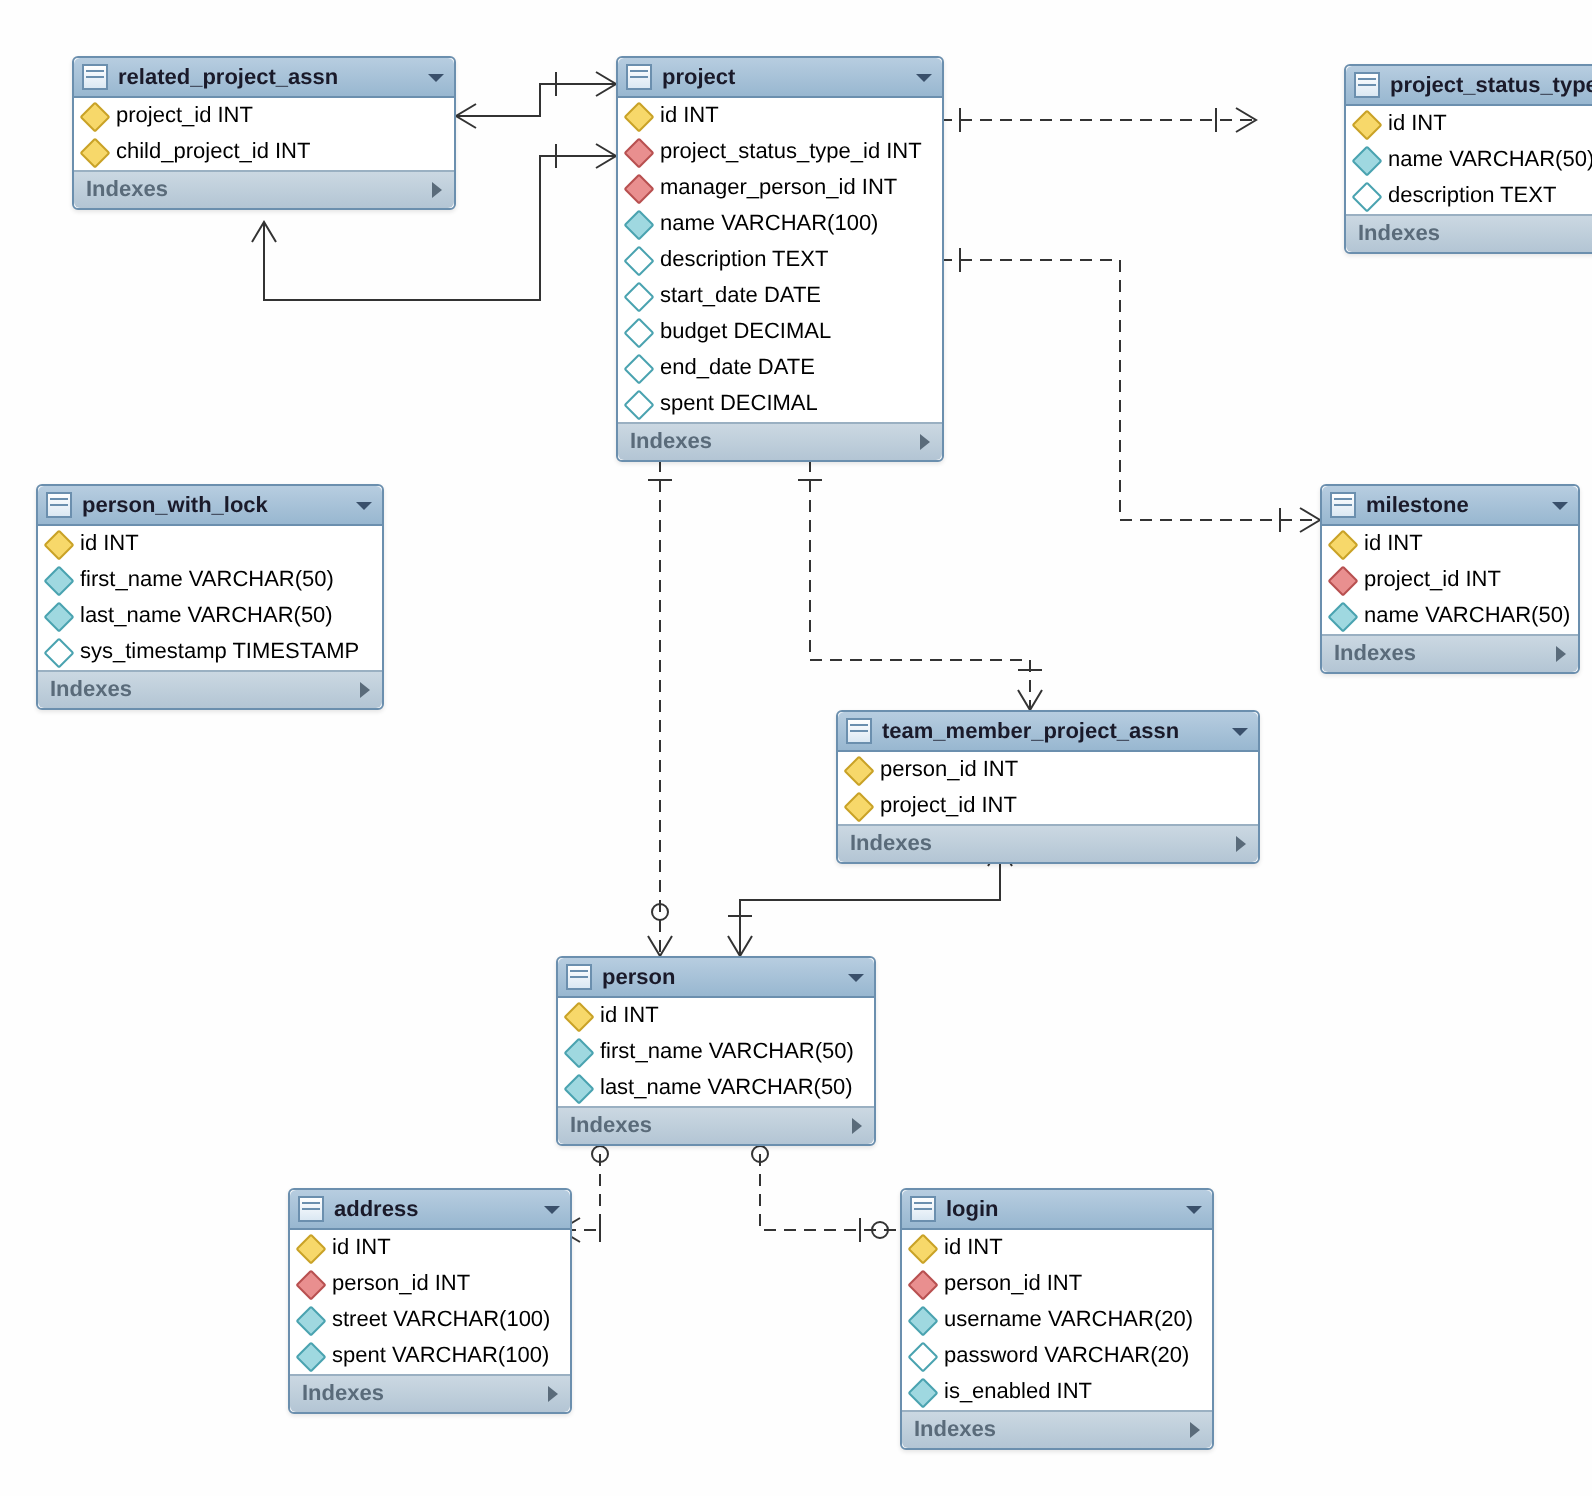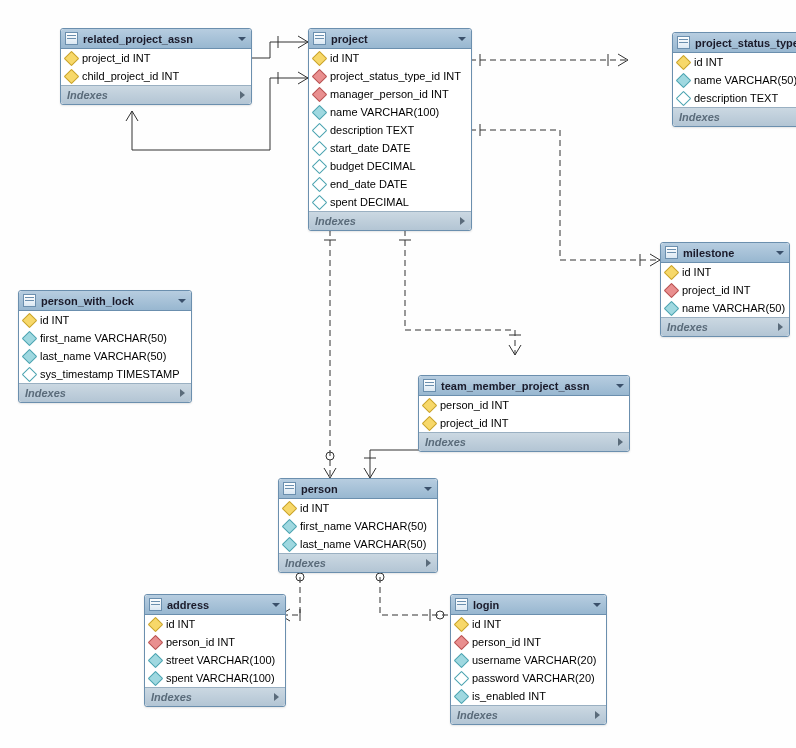--- a/index.html
+++ b/index.html
@@ -75,21 +75,20 @@
   .cicon.attr-open { background: #fff; border: 1px solid #4aa3b0; border-radius:1px; }
   .indexes-row {
     background: linear-gradient(#cbd8e2,#b3c5d4);
     border-top: 1px solid #9ab0c2;
     padding: 3px 6px;
     display: flex;
     align-items: center;
     font-weight: bold;
     color: #5a6b7a;
     border-radius: 0 0 3px 3px;
-    font-style: italic;
   }
   .indexes-row .arrow {
     margin-left: auto;
     width: 0; height: 0;
     border-top: 4px solid transparent;
     border-bottom: 4px solid transparent;
     border-left: 5px solid #5a6b7a;
   }
   svg.connectors {
     position: absolute;
@@ -145,21 +144,21 @@
     <path d="M 290 609 L 280 615 L 290 621"></path>
     <line x1="300" y1="609" x2="300" y2="621"></line>
 
     <path d="M 380 567 L 380 615 L 450 615" stroke-dasharray="6,4"></path>
     <circle cx="380" cy="577" r="4"></circle>
     <line x1="430" y1="609" x2="430" y2="621"></line>
     <circle cx="440" cy="615" r="4"></circle>
   </g>
 </svg>
 
-<div class="table-box" style="left:36px; top:28px; width:190px;margin-left:24px;">
+<div class="table-box" style="left:36px; top:28px; width:190px;">
   <div class="table-header">
     <span class="hicon"></span>
     <span>related_project_assn</span>
     <span class="chev"></span>
   </div>
   <div class="col-row">
       <span class="cicon pk"></span>
       <span>project_id INT</span>
     </div>
   <div class="col-row">
@@ -237,21 +236,21 @@
   <div class="col-row">
       <span class="cicon attr-open"></span>
       <span>description TEXT</span>
     </div>
   <div class="indexes-row">
       <span>Indexes</span>
       <span class="arrow"></span>
     </div>
 </div>
 
-<div class="table-box" style="left:18px; top:242px; width:172px;margin-top:48px;">
+<div class="table-box" style="left:18px; top:242px; width:172px;">
   <div class="table-header">
     <span class="hicon"></span>
     <span>person_with_lock</span>
     <span class="chev"></span>
   </div>
   <div class="col-row">
       <span class="cicon pk"></span>
       <span>id INT</span>
     </div>
   <div class="col-row">
@@ -289,21 +288,21 @@
   <div class="col-row">
       <span class="cicon attr"></span>
       <span>name VARCHAR(50)</span>
     </div>
   <div class="indexes-row">
       <span>Indexes</span>
       <span class="arrow"></span>
     </div>
 </div>
 
-<div class="table-box" style="left:418px; top:355px; width:210px;margin-top:20px;">
+<div class="table-box" style="left:418px; top:355px; width:210px;">
   <div class="table-header">
     <span class="hicon"></span>
     <span>team_member_project_assn</span>
     <span class="chev"></span>
   </div>
   <div class="col-row">
       <span class="cicon pk"></span>
       <span>person_id INT</span>
     </div>
   <div class="col-row">

